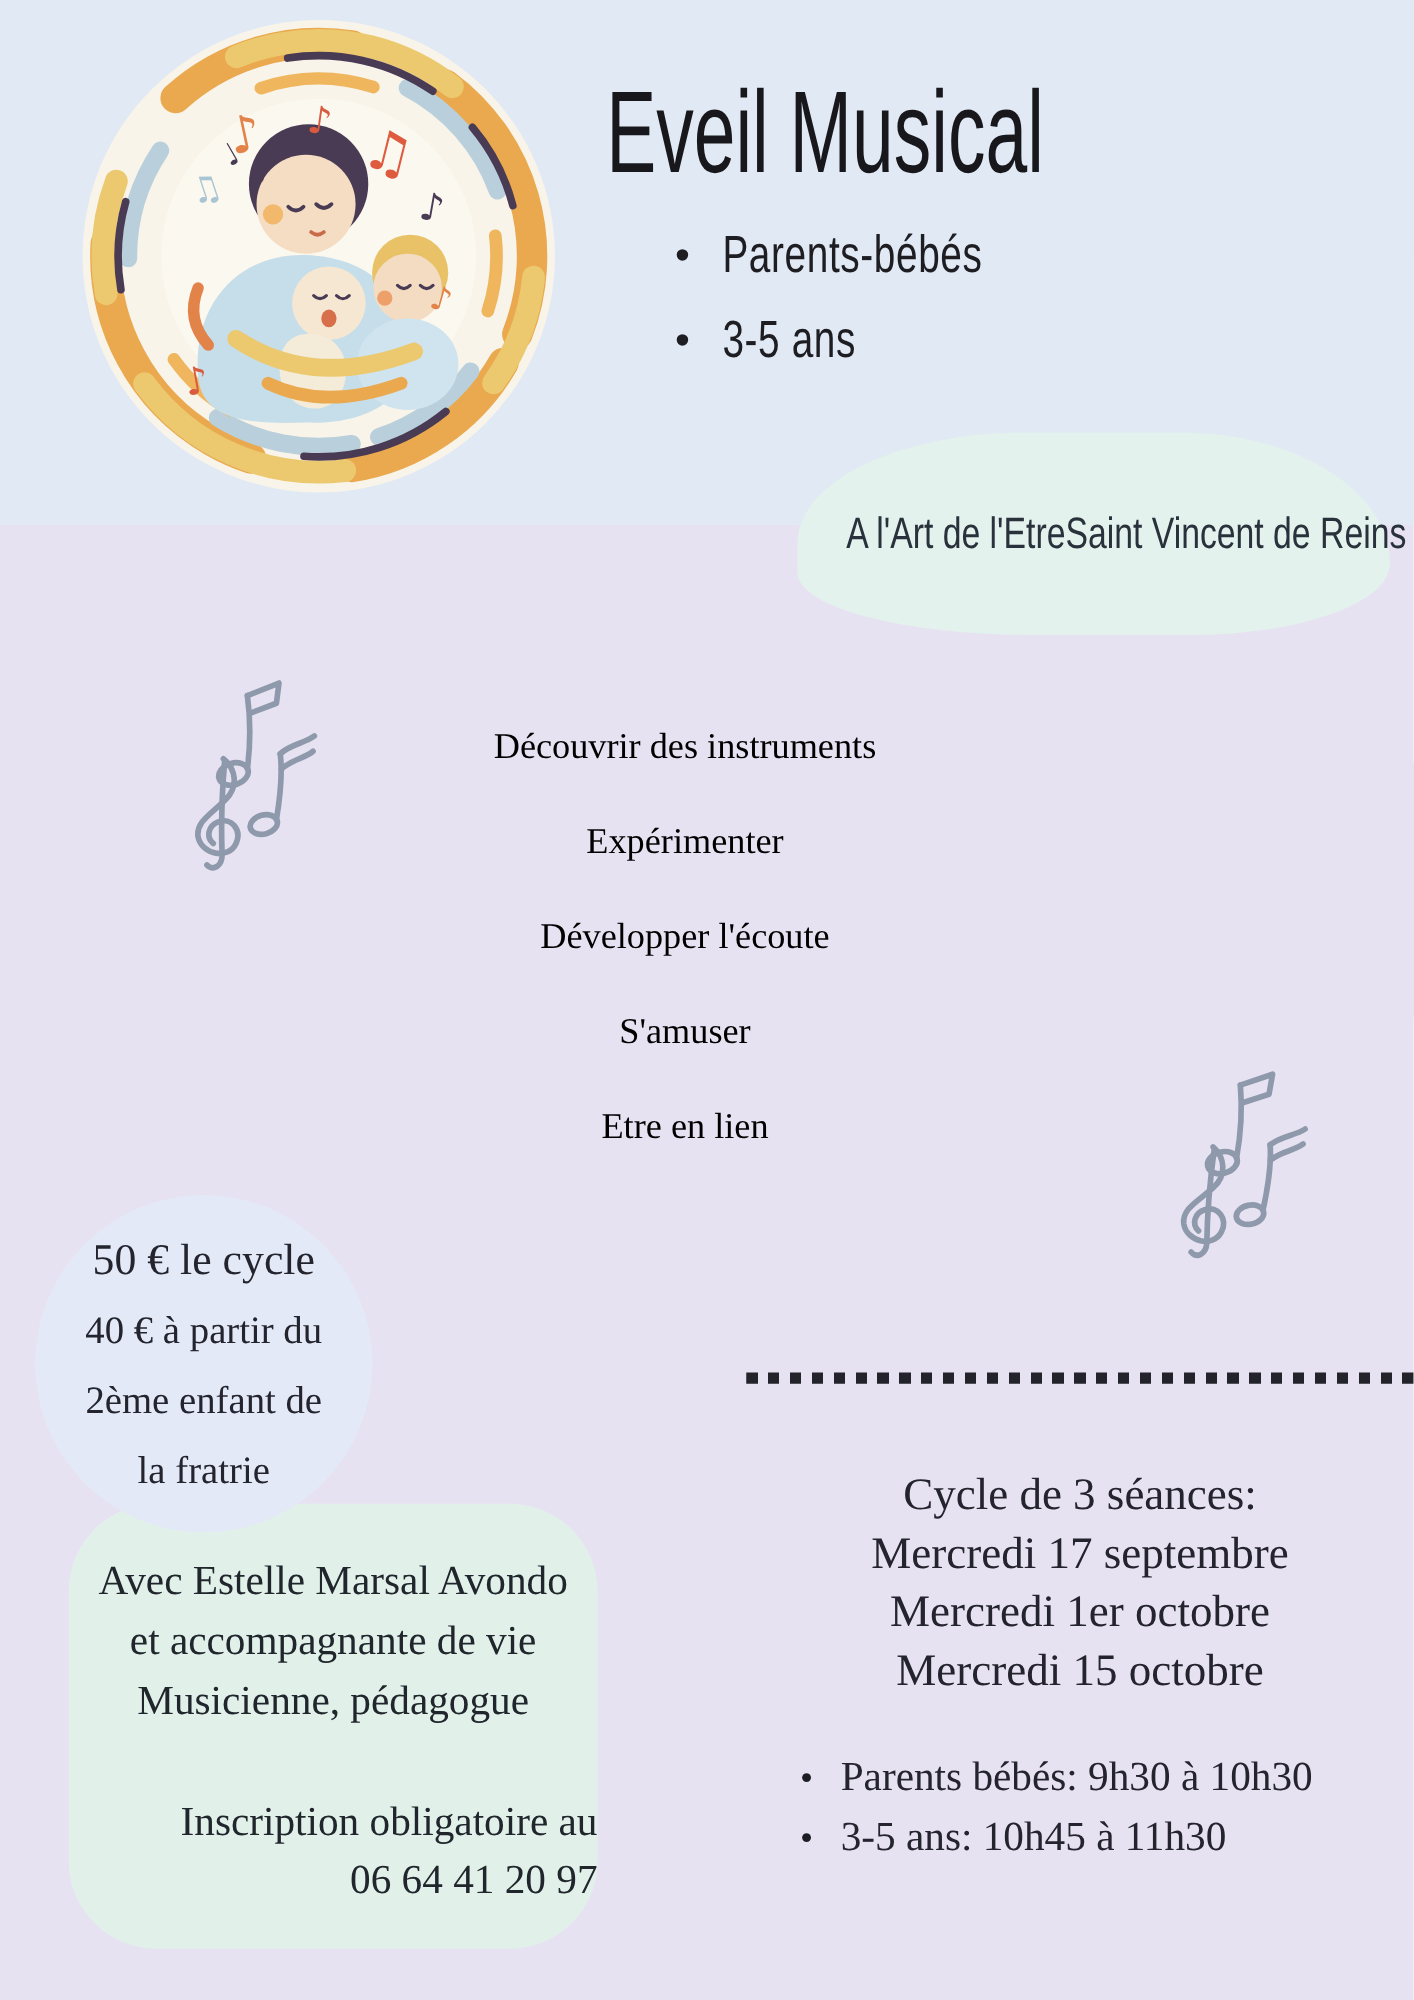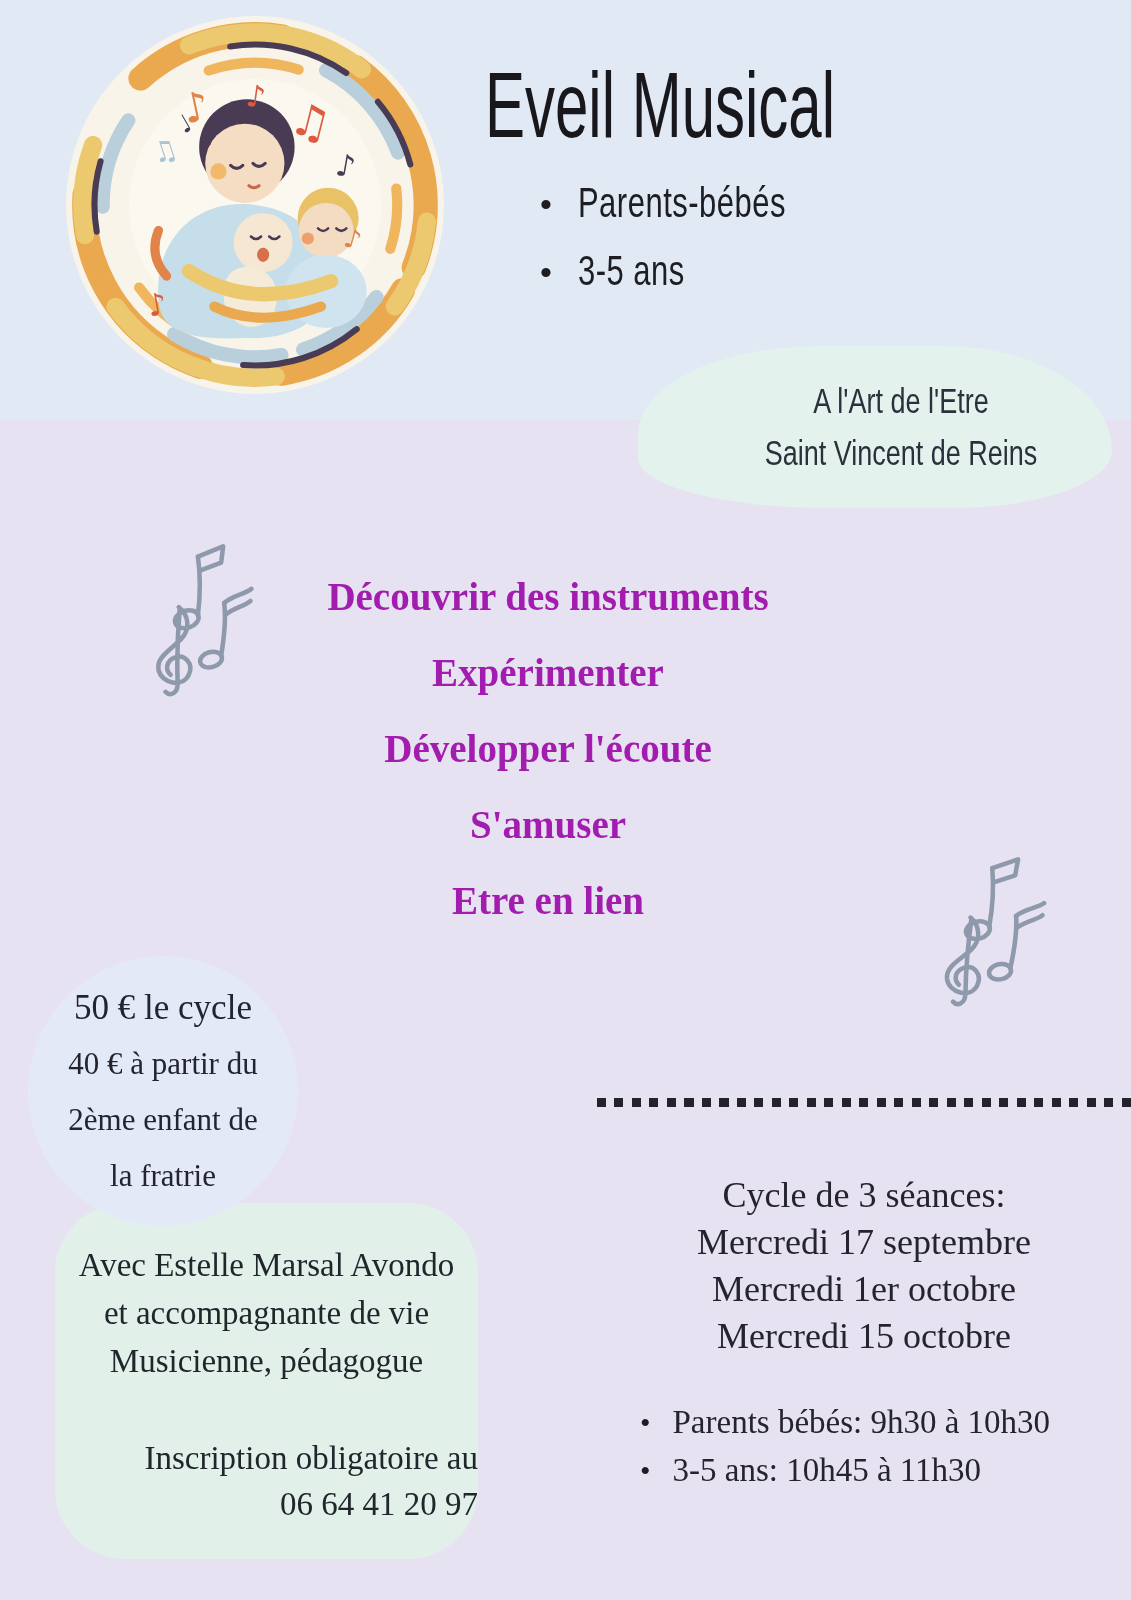--- a/index.html
+++ b/index.html
@@ -38,42 +38,41 @@
     font-size:31px;transform:scaleY(1.35);transform-origin:left center;
     letter-spacing:.5px;white-space:nowrap;
   }
   .hbullet.row1{top:0;}
   .hbullet.row2{top:68px;}
   
   .badge{
     position:absolute;left:638px;top:346px;width:474px;height:162px;
     background:#e3f2ec;
     border-radius:52% 48% 46% 54% / 74% 88% 48% 42%;
-    display:flex;flex-direction:column;justify-content:center;align-items:center;
+    display:flex;flex-direction:row;justify-content:center;align-items:center;
     padding-left:52px;box-sizing:border-box;
   }
   .badge .badge-line{
     font-family:"Liberation Sans", sans-serif;
     font-size:27px;color:#29323c;line-height:52px;
     transform:scaleY(1.3);transform-origin:center;
     white-space:nowrap;
   }
   
   .doodle{position:absolute;width:122px;height:192px;}
   .doodle.left{left:146px;top:506px;}
   .doodle.right{left:938px;top:818px;transform:rotate(3deg);}
   
   .benefits{
     position:absolute;left:148px;top:559px;width:800px;
     text-align:center;
   }
   .benefit{
-    height:76px;line-height:76px;font-size:39px;color:#a21caf;
+    height:76px;line-height:76px;font-size:29px;color:#000000;
     white-space:nowrap;
-    font-weight:bold;
   }
   
   .price-circle{
     position:absolute;left:28px;top:956px;width:270px;height:270px;
     background:#e3e9f6;border-radius:50%;
     display:flex;flex-direction:column;justify-content:center;align-items:center;
     text-align:center;
     gap:13px;
   }
   .price-line{font-size:31px;line-height:43px;color:#24242e;white-space:nowrap;}

